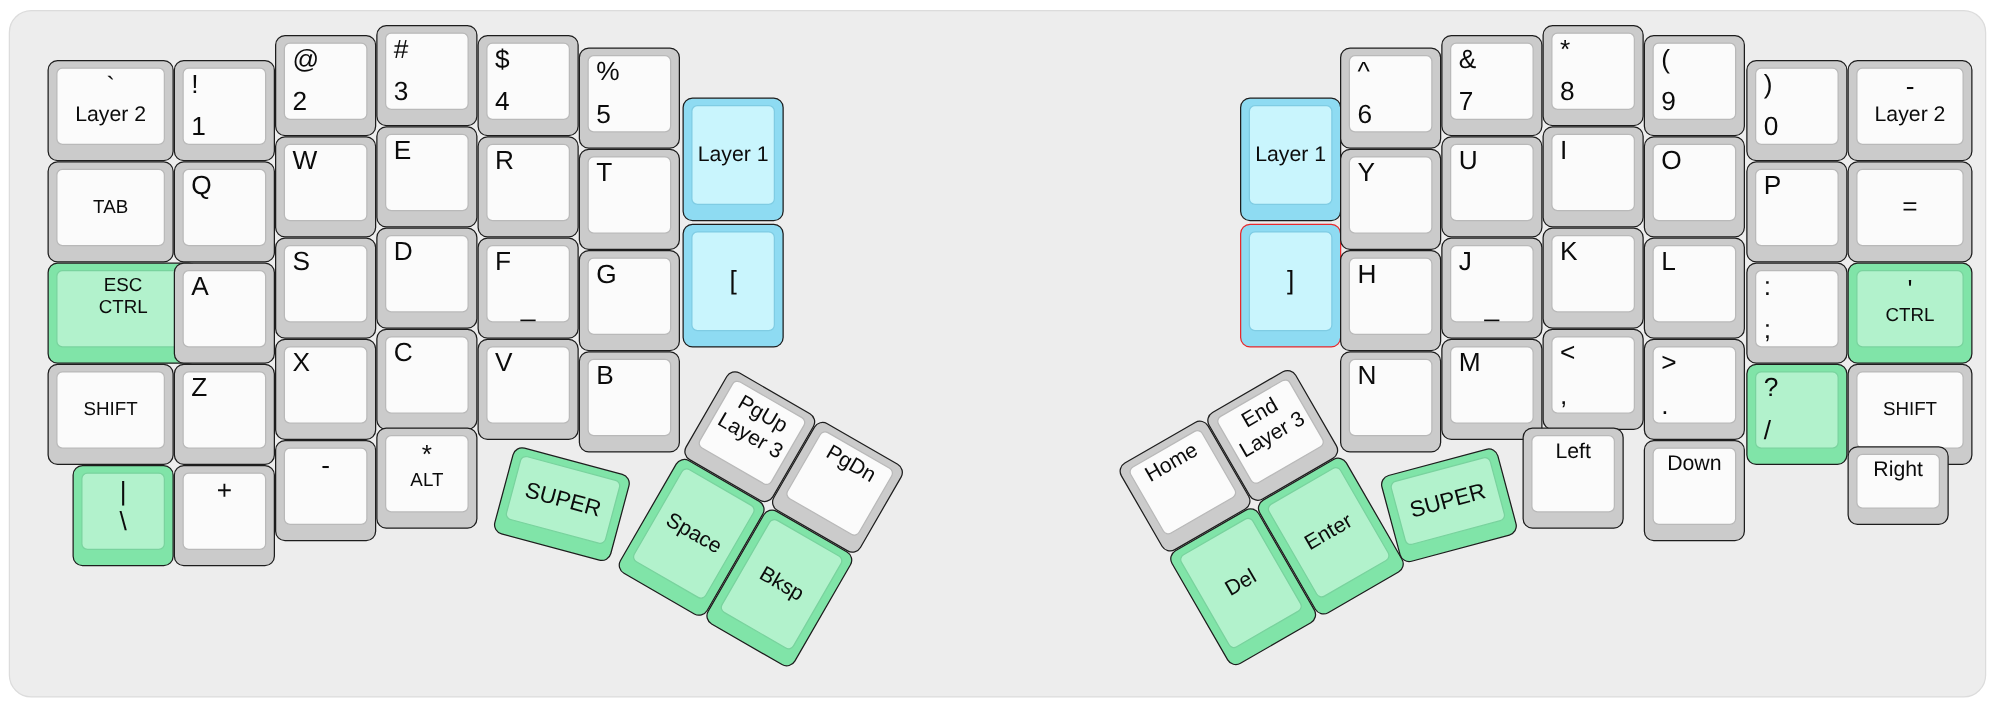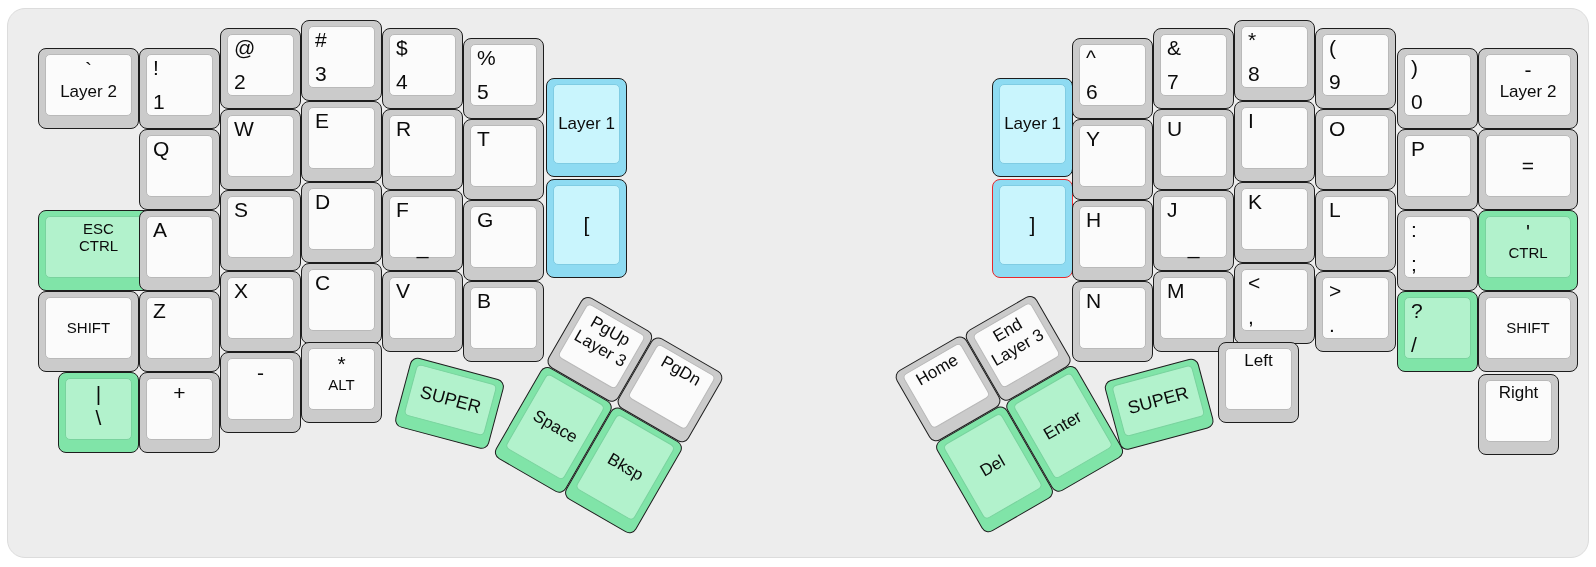--- a/index.html
+++ b/index.html
@@ -37,20 +37,25 @@
 <body>
 
 <div id="stage">
   <div id="panel"></div>
 <div class="key gray a-c2" style="left: 38px; top: 48px; width: 101px; height: 81px;">
       <div class="face">
         <span class="lg l1 s-ch">`</span>
         <span class="lg l2 s-word">Layer 2</span>
       </div>
     </div>
+    <div class="key gray a-c" style="left: 38px; top: 129px; width: 101px; height: 81px;">
+      <div class="face">
+        <span class="lg l1 s-mod">TAB</span>
+      </div>
+    </div>
     <div class="key green a-c2" style="left: 38px; top: 210px; width: 121px; height: 81px;">
       <div class="face">
         <span class="lg l1 s-mod">ESC</span>
         <span class="lg l2 s-mod">CTRL</span>
       </div>
     </div>
     <div class="key gray a-c" style="left: 38px; top: 291px; width: 101px; height: 81px;">
       <div class="face">
         <span class="lg l1 s-mod">SHIFT</span>
       </div>
@@ -288,20 +293,25 @@
       <div class="face">
         <span class="lg l1 s-ch">L</span>
       </div>
     </div>
     <div class="key gray a-tl2" style="left: 1315px; top: 271px; width: 81px; height: 81px;">
       <div class="face">
         <span class="lg l1 s-ch">&gt;</span>
         <span class="lg l2 s-ch">.</span>
       </div>
     </div>
+    <div class="key gray a-tc" style="left: 1315px; top: 352px; width: 81px; height: 81px;">
+      <div class="face">
+        <span class="lg l1 s-word">Down</span>
+      </div>
+    </div>
     <div class="key gray a-tl2" style="left: 1397px; top: 48px; width: 81px; height: 81px;">
       <div class="face">
         <span class="lg l1 s-ch">)</span>
         <span class="lg l2 s-ch">0</span>
       </div>
     </div>
     <div class="key gray a-tl" style="left: 1397px; top: 129px; width: 81px; height: 81px;">
       <div class="face">
         <span class="lg l1 s-ch">P</span>
       </div>
@@ -333,21 +343,21 @@
       <div class="face">
         <span class="lg l1 s-ch">'</span>
         <span class="lg l2 s-mod">CTRL</span>
       </div>
     </div>
     <div class="key gray a-c" style="left: 1478px; top: 291px; width: 100px; height: 81px;">
       <div class="face">
         <span class="lg l1 s-mod">SHIFT</span>
       </div>
     </div>
-    <div class="key gray a-tc" style="left: 1478px; top: 374px; width: 81px; height: 81px;">
+    <div class="key gray a-tc" style="left: 1478px; top: 357px; width: 81px; height: 63px;">
       <div class="face">
         <span class="lg l1 s-word">Right</span>
       </div>
     </div>
     <div class="cluster" style="left: 585px; top: 294px; transform: rotate(30deg);">
       <div class="key gray a-c2" style="left: 0px; top: 0px; width: 81px; height: 81px;">
         <div class="face">
           <span class="lg l1 s-word">PgUp</span>
           <span class="lg l2 s-word">Layer 3</span>
         </div>

